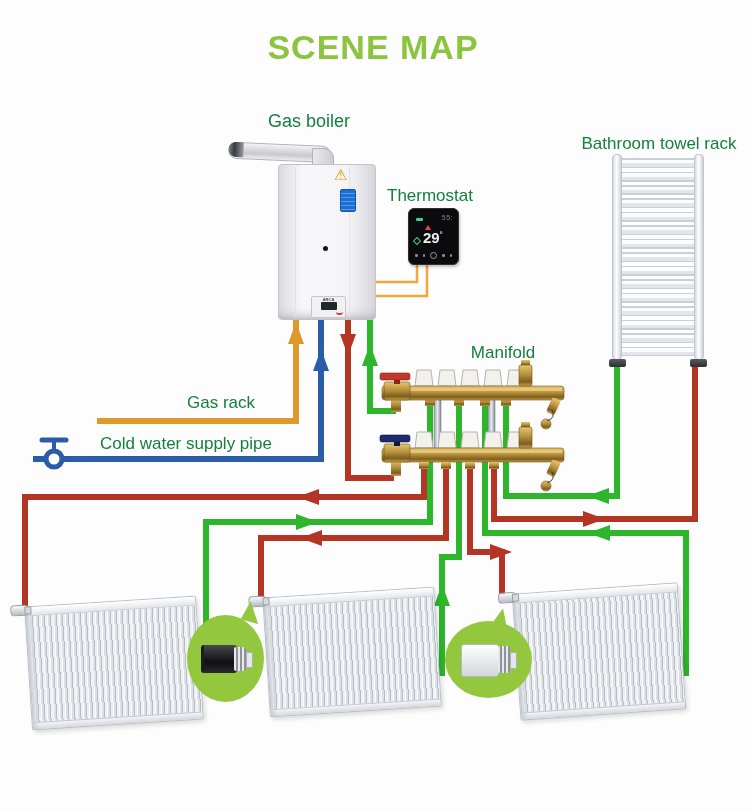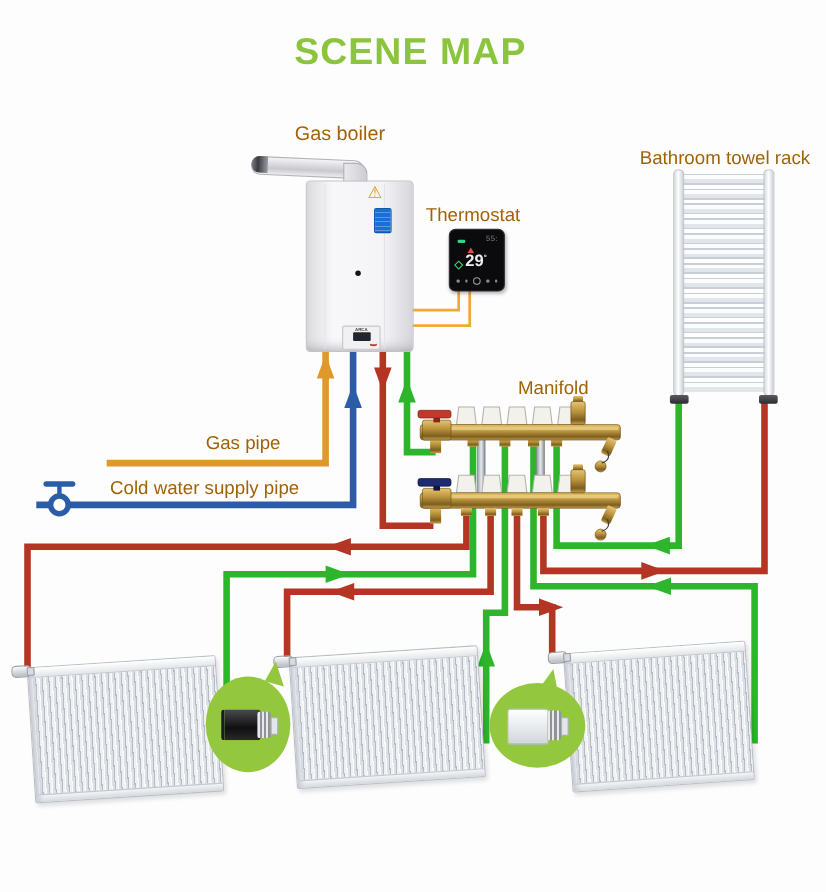--- a/index.html
+++ b/index.html
@@ -2,21 +2,21 @@
 <html style="--supply: #b43524; --return: #2db52c; --gas: #dd9a2b; --cold: #2a5ca8; --wire: #f2a73b; --callout: #93c83e; --title: #8bc53f;"><head>
 <meta charset="utf-8">
 <style>
   :root{
     --supply:#b43524; --return:#2db52c; --gas:#dd9a2b; --cold:#2a5ca8;
     --wire:#f2a73b; --callout:#93c83e; --title:#8bc53f;
   }
   html,body{margin:0;padding:0;background:#ffffff;}
   .canvas{position:relative;width:751px;height:811px;background:#fdfdfd;overflow:hidden;
           font-family:"Liberation Sans","DejaVu Sans",sans-serif;}
-  .lbl{position:absolute;transform:translateX(-50%);font-size:17px;color:#a16207;white-space:nowrap;}
+  .lbl{position:absolute;transform:translateX(-50%);font-size:17px;color:#15803d;white-space:nowrap;}
   .title{position:absolute;left:373px;top:28px;transform:translateX(-50%);
          font-size:34px;font-weight:bold;color:var(--title);letter-spacing:1px;white-space:nowrap;}
   svg.pipes{position:absolute;left:0;top:0;}
   .p{fill:none;stroke-width:6;}
   .p-supply{stroke:var(--supply);} .p-return{stroke:var(--return);}
   .p-gas{stroke:var(--gas);} .p-cold{stroke:var(--cold);}
   .a-supply{fill:var(--supply);} .a-return{fill:var(--return);}
   .a-gas{fill:var(--gas);} .a-cold{fill:var(--cold);}
   .p-wire{stroke:var(--wire);stroke-width:2.5px;fill:none;}
   
@@ -284,16 +284,16 @@
       <div class="body" style="width:36px;background:linear-gradient(180deg,#ffffff,#d2d6db);border:1px solid #b4b9bf"></div>
       <div class="adapter" style="left:37px;height:27px"></div>
       <div class="tip" style="left:49px"></div>
     </div>
   </div>
 
   <div class="lbl" style="left:309px;top:111px;font-size:18px">Gas boiler</div>
   <div class="lbl" style="left:430px;top:186px">Thermostat</div>
   <div class="lbl" style="left:659px;top:134px">Bathroom towel rack</div>
   <div class="lbl" style="left:503px;top:343px">Manifold</div>
-  <div class="lbl" style="left:221px;top:393px">Gas pipe</div>
+  <div class="lbl" style="left:221px;top:393px">Gas rack</div>
   <div class="lbl" style="left:186px;top:434px">Cold water supply pipe</div>
 
 </div>
 
 </body></html>

